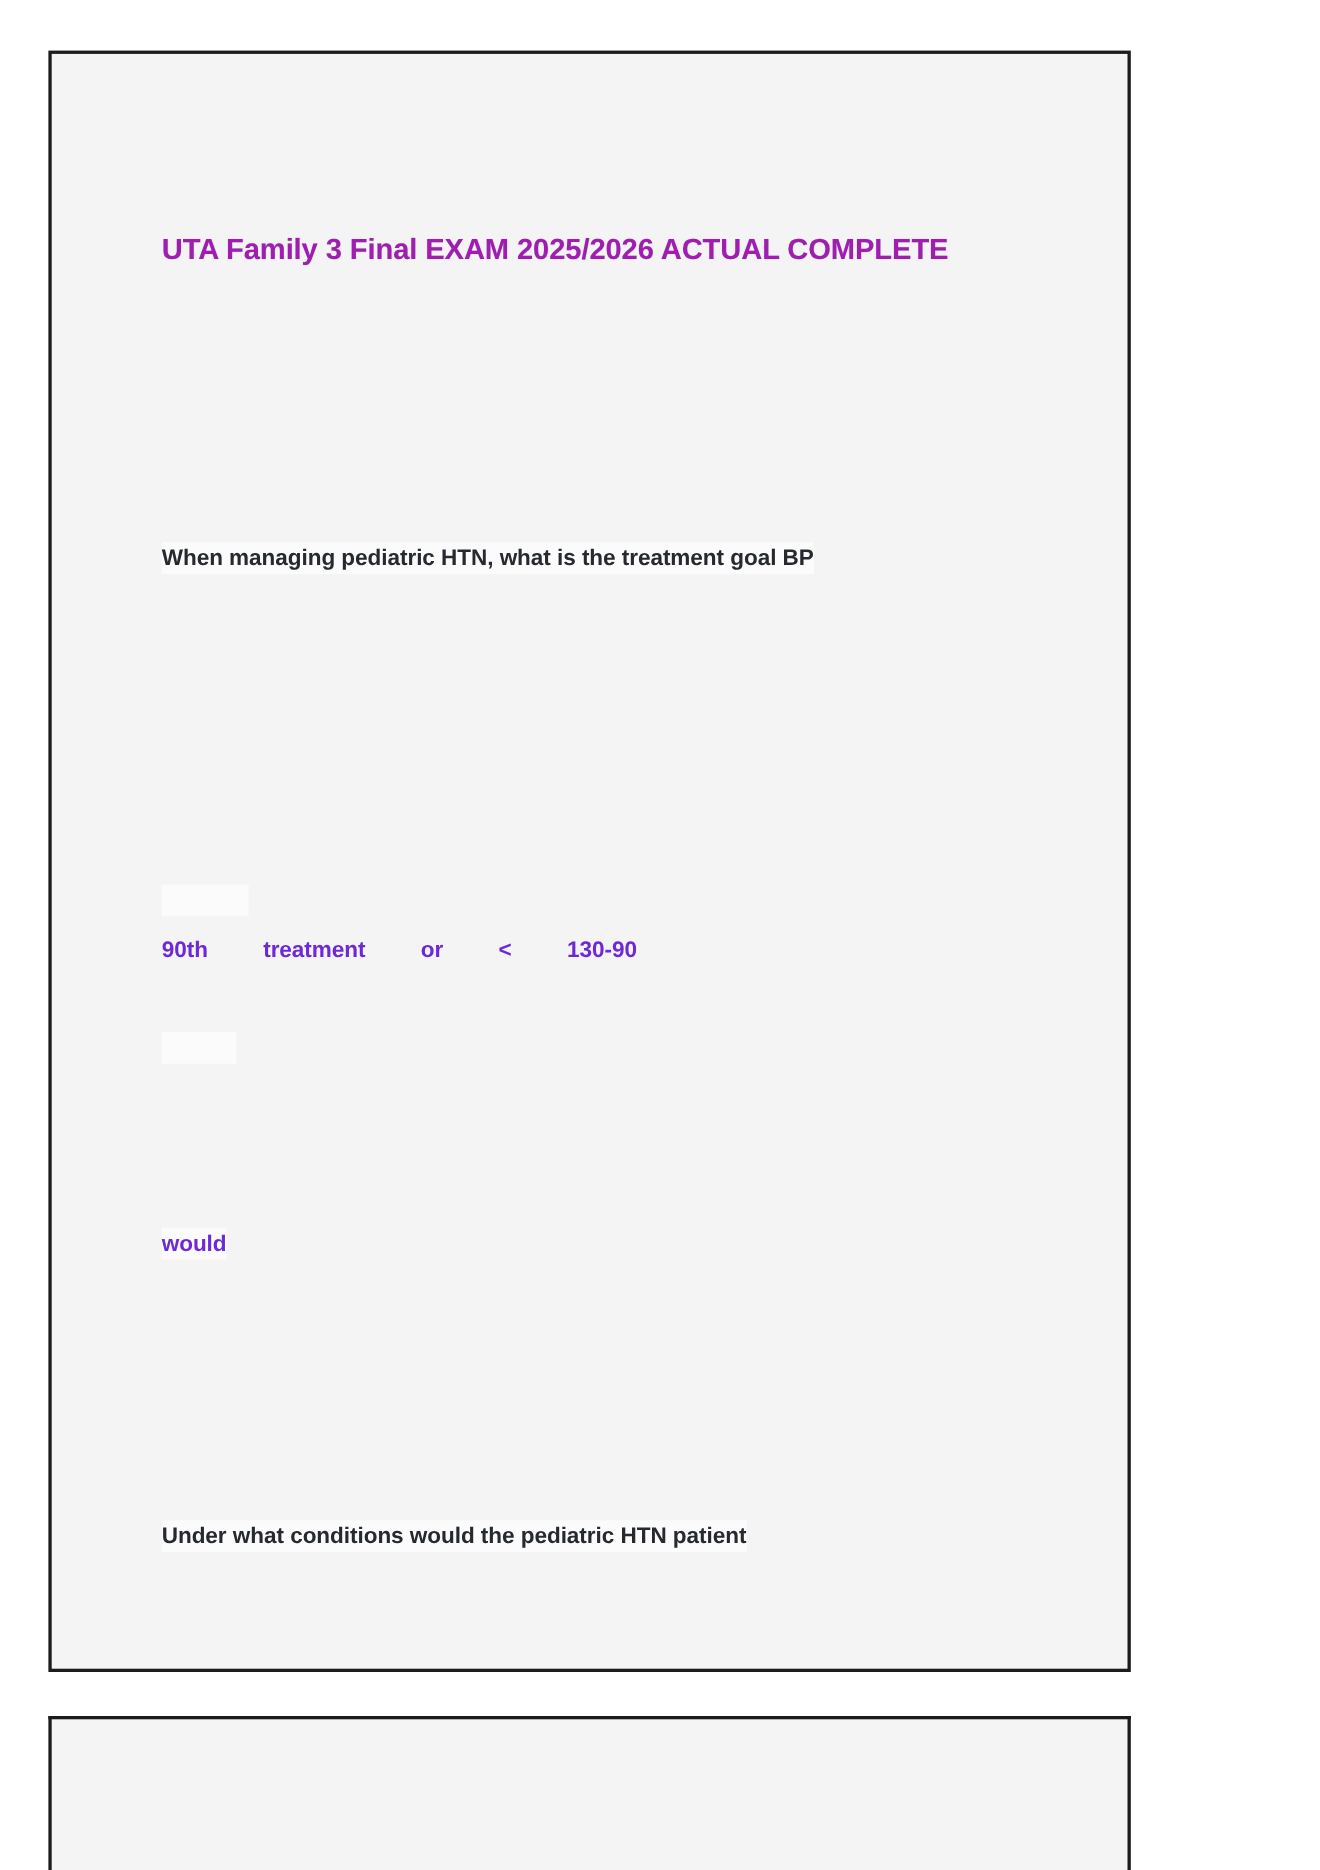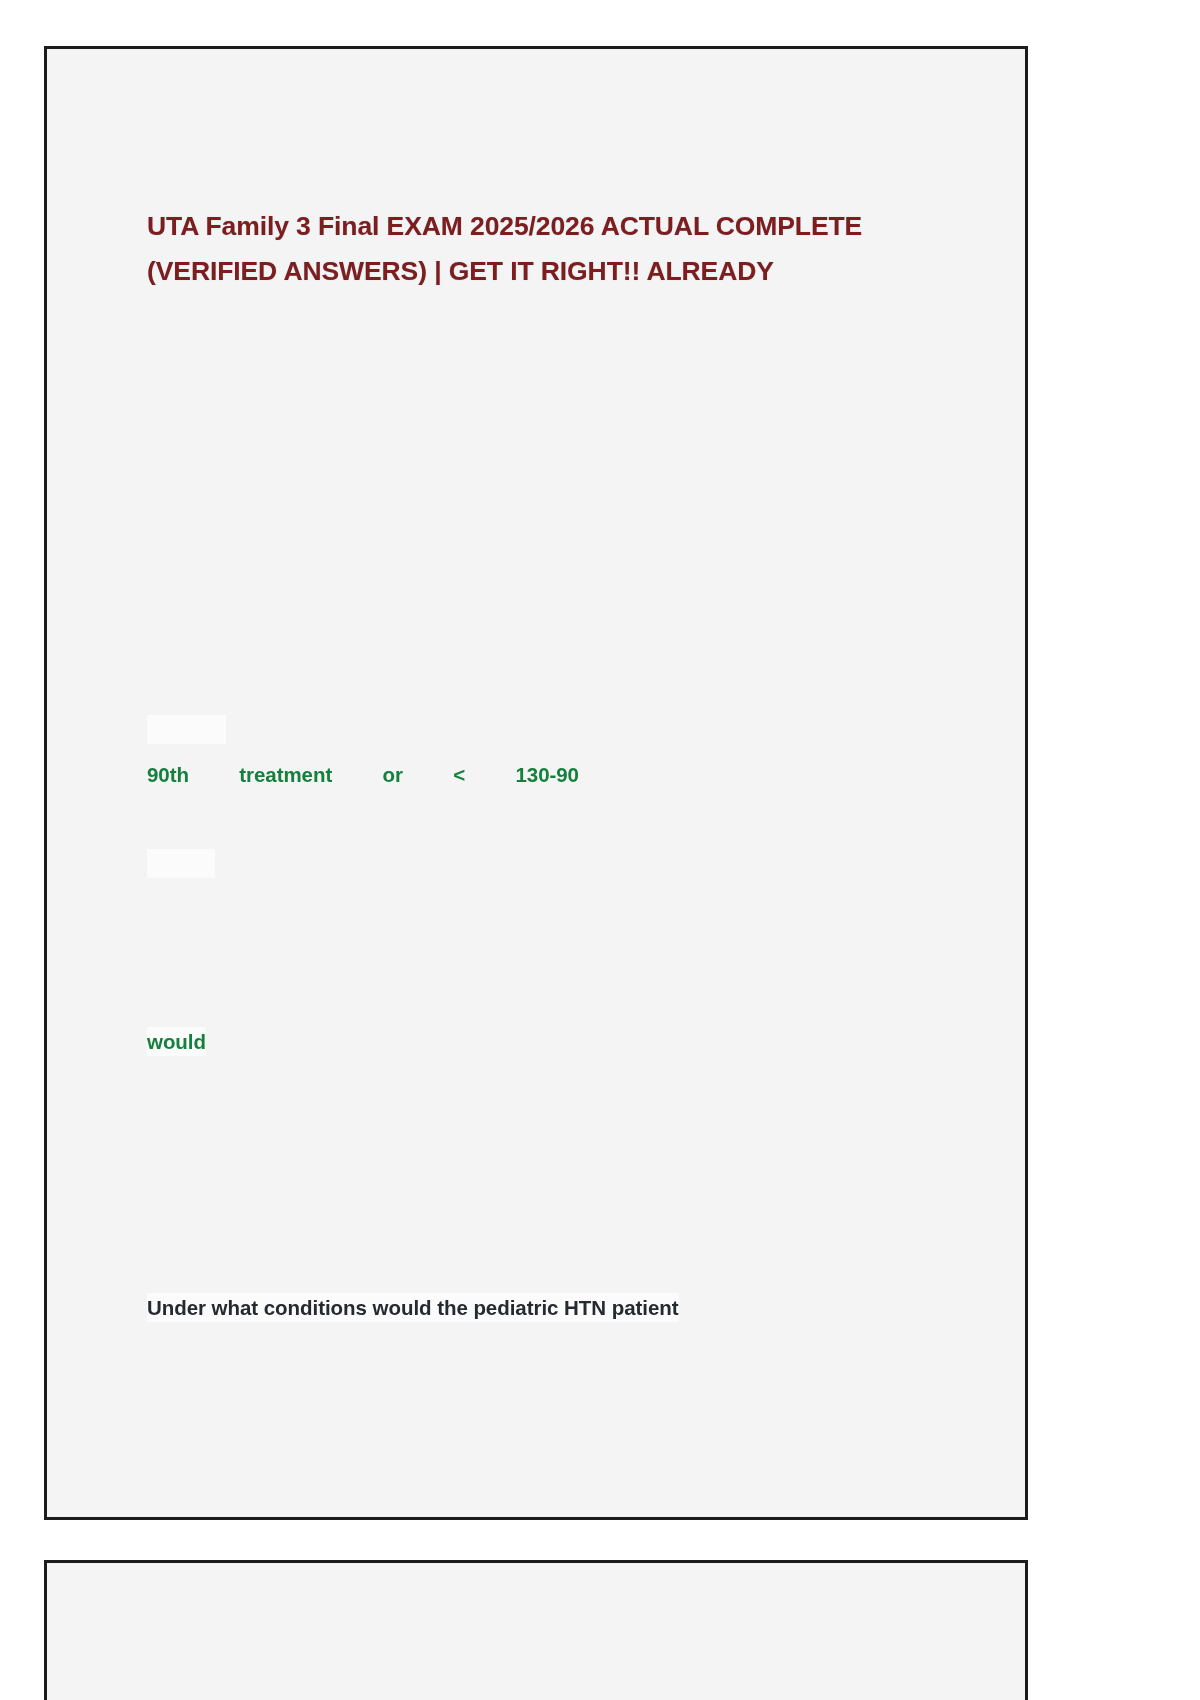--- a/index.html
+++ b/index.html
@@ -52,21 +52,21 @@
     left: 100px;
     top: 155px;
     width: 790px;
   }
 
   
   .doc-title {
     font-size: 26.5px;
     font-weight: bold;
     line-height: 44.5px;
-    color: #7f1d1d;
+    color: #a21caf;
     letter-spacing: -0.1px;
     width: 740px;
     margin: 0;
     text-shadow: 0 0 1px rgba(29,114,184,0.35);
   }
 
   
   .qa-block {
     margin-top: 0;
   }
@@ -75,21 +75,21 @@
 
   .line {
     font-size: 20.5px;
     font-weight: bold;
     line-height: 44.5px;
     white-space: pre-wrap;
     letter-spacing: -0.05px;
   }
 
   .q-text { color: #262a2e; }
-  .a-text { color: #15803d; }
+  .a-text { color: #6d28d9; }
 
   
   .hl {
     display: inline;
     background: #fbfbfc;
     box-decoration-break: clone;
     -webkit-box-decoration-break: clone;
     padding: 3px 0;
   }
 
@@ -110,25 +110,25 @@
 <body>
 
 <div class="page-wrap">
 
   <div class="doc-sheet">
 
     <div class="doc-body">
 
       <div class="doc-title">
         <div class="row">UTA Family 3 Final EXAM 2025/2026 ACTUAL COMPLETE</div>
-        <div class="row">(VERIFIED ANSWERS) | GET IT RIGHT!! ALREADY</div>
       </div>
 
       <div class="qa-block first">
         <div class="line q-text">
+          <span class="row"><span class="hl">When managing pediatric HTN, what is the treatment goal BP</span></span>
         </div>
         <div class="line a-text">
           <span class="row">
             <span class="hl">
               <span class="justify w3">
                 <span>90th</span>
                 <span>treatment</span>
                 <span>or</span>
                 <span>&lt;</span>
                 <span>130-90</span>

